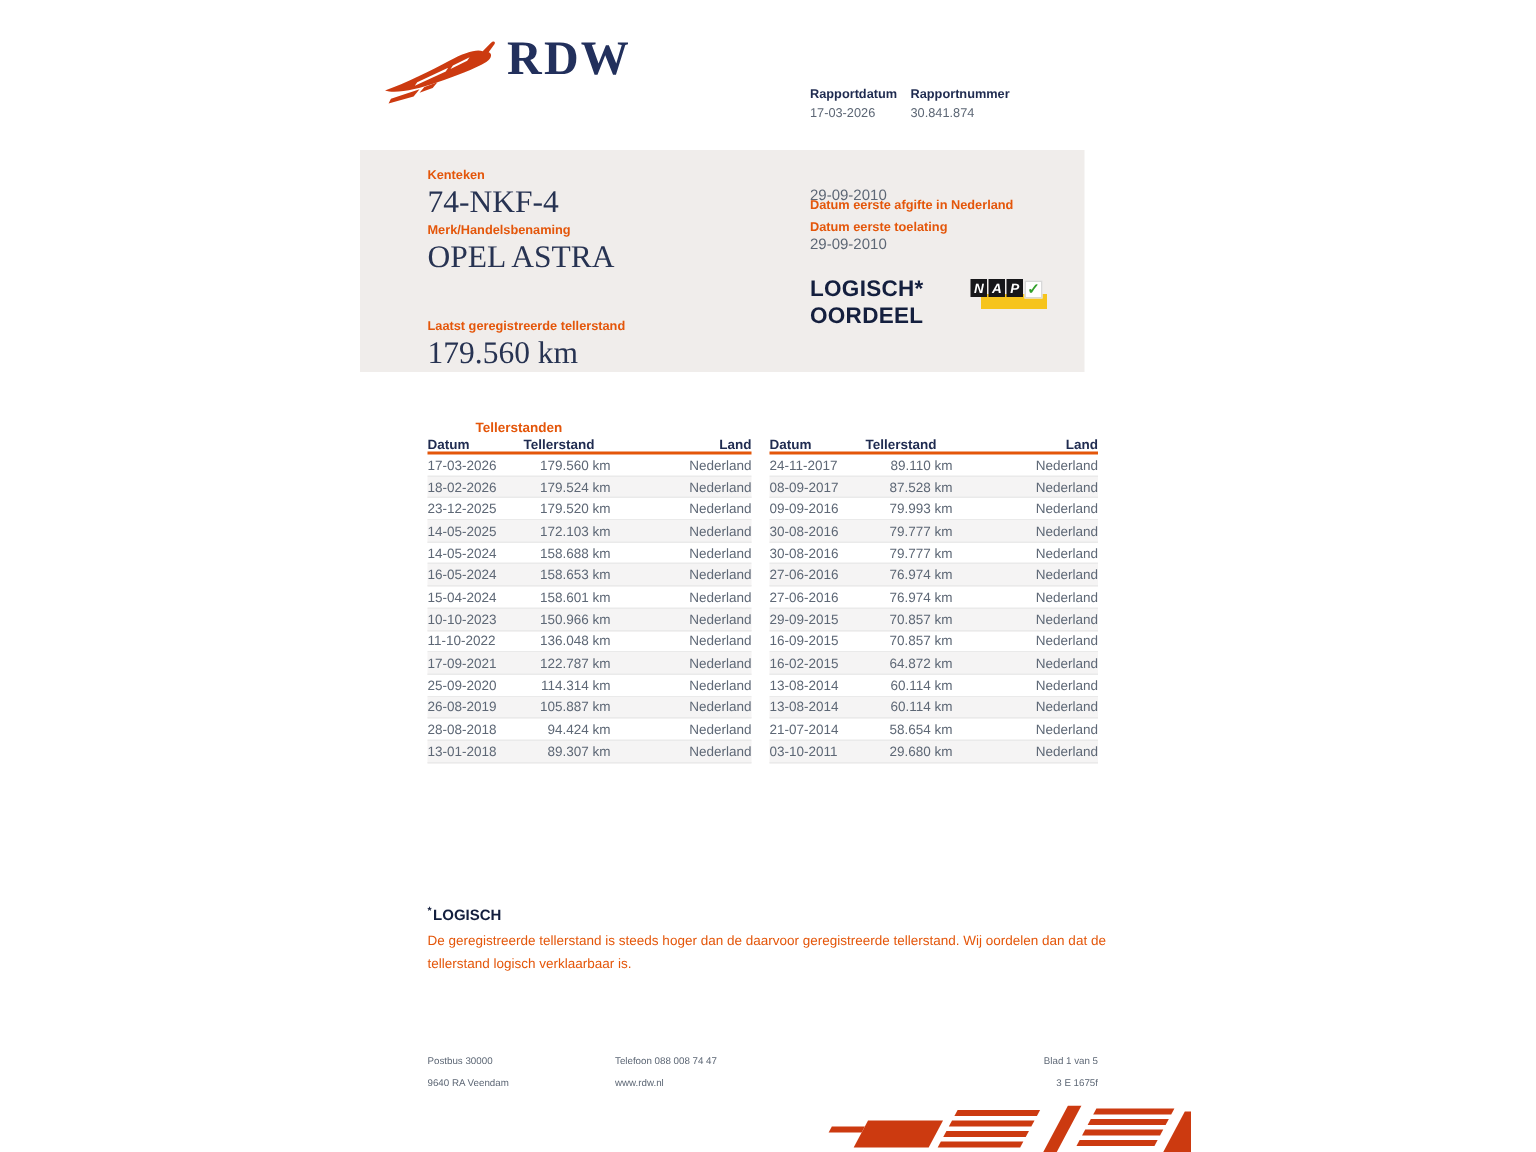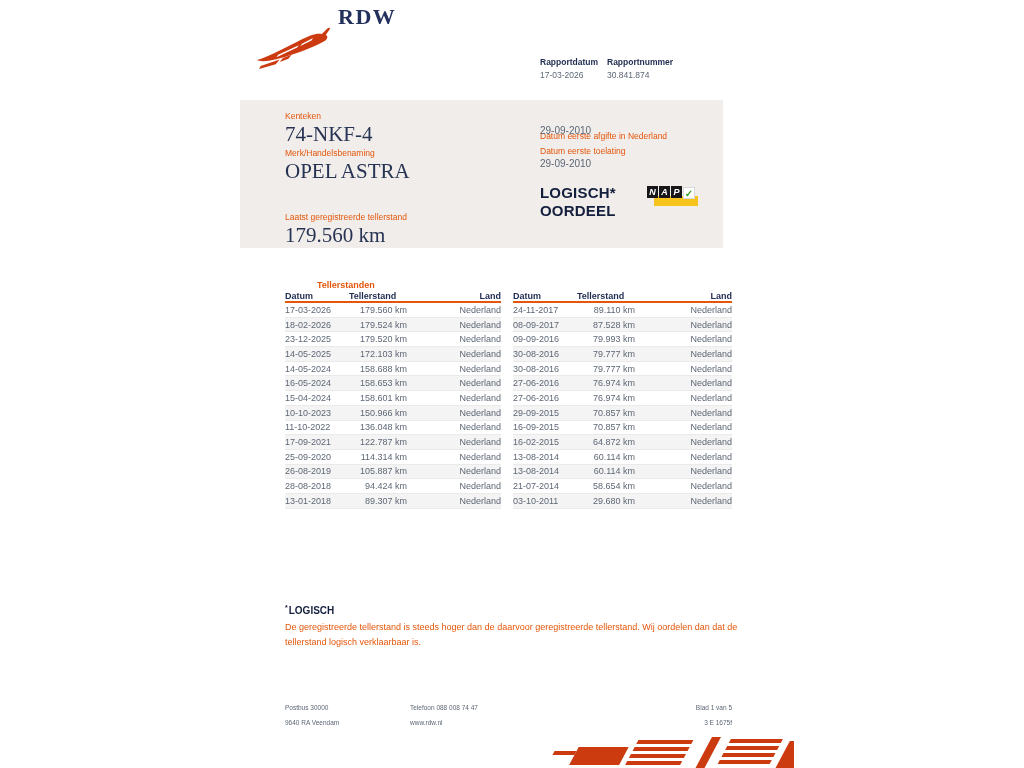--- a/index.html
+++ b/index.html
@@ -4,30 +4,30 @@
 <style>
   * { margin:0; padding:0; box-sizing:border-box; }
   html,body { background:#ffffff; }
   #page {
     position:relative; width:1024px; height:768px; background:#ffffff;
     overflow:hidden; font-family:"Liberation Sans", sans-serif;
   }
   .abs { position:absolute; }
 
   
-  .wordmark { left:338px; top:4px; font-family:"Liberation Serif",serif;
-    font-weight:bold; font-size:22px; color:#22305c; letter-spacing:1.5px; }
+  .wordmark { left:338px; top:20px; font-family:"Liberation Serif",serif;
+    font-weight:bold; font-size:32px; color:#22305c; letter-spacing:1.5px; }
   .doc-title { left:540px; top:27px; font-family:"Liberation Serif",serif;
     font-weight:bold; font-size:20px; color:#e4560a; }
   .meta-label { font-weight:bold; font-size:8.5px; color:#1f2b50; }
   .meta-value { font-size:8.5px; color:#5d6775; }
 
   
   .graybox { left:240px; top:100px; width:483px; height:148px; background:#f0edeb; }
-  .olabel { position:absolute; font-weight:normal; font-size:8.5px; color:#e4560a; }
+  .olabel { position:absolute; font-weight:bold; font-size:8.5px; color:#e4560a; }
   .bigval { position:absolute; font-family:"Liberation Serif",serif;
     font-size:21px; color:#273352; }
   .smval  { position:absolute; font-size:10px; color:#5d6775; }
   .oordeel { position:absolute; left:300px; top:84px; font-weight:bold;
     font-size:15px; line-height:18px; color:#141f3e; letter-spacing:0.2px; }
 
   
   .nap { position:absolute; left:407px; top:86px; width:52px; height:23px; }
   .nap-bar { position:absolute; left:7px; top:10px; width:44px; height:10px; background:#f6c41c; }
   .nap-tile { position:absolute; top:0; width:11px; height:12px; background:#17171a;

